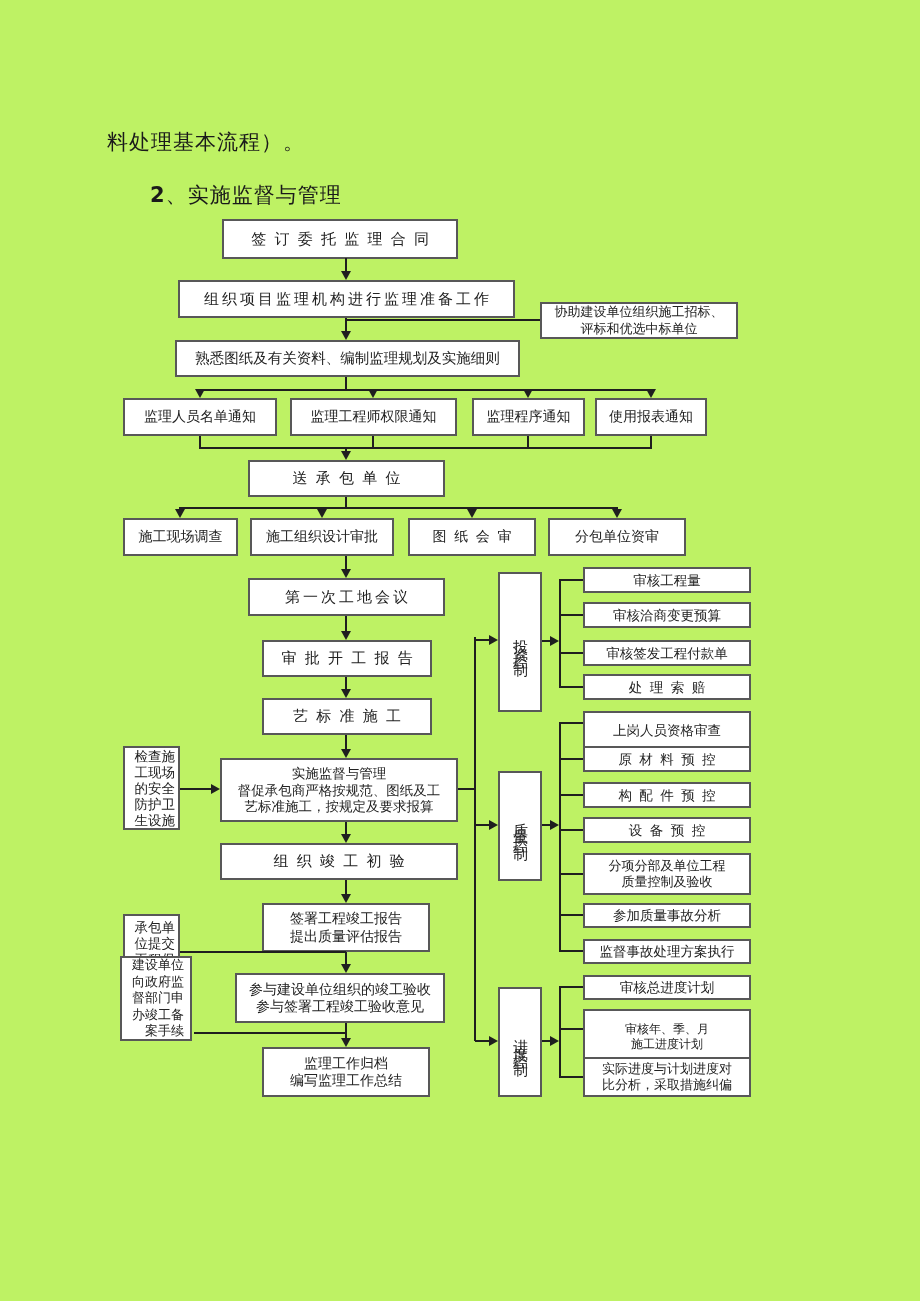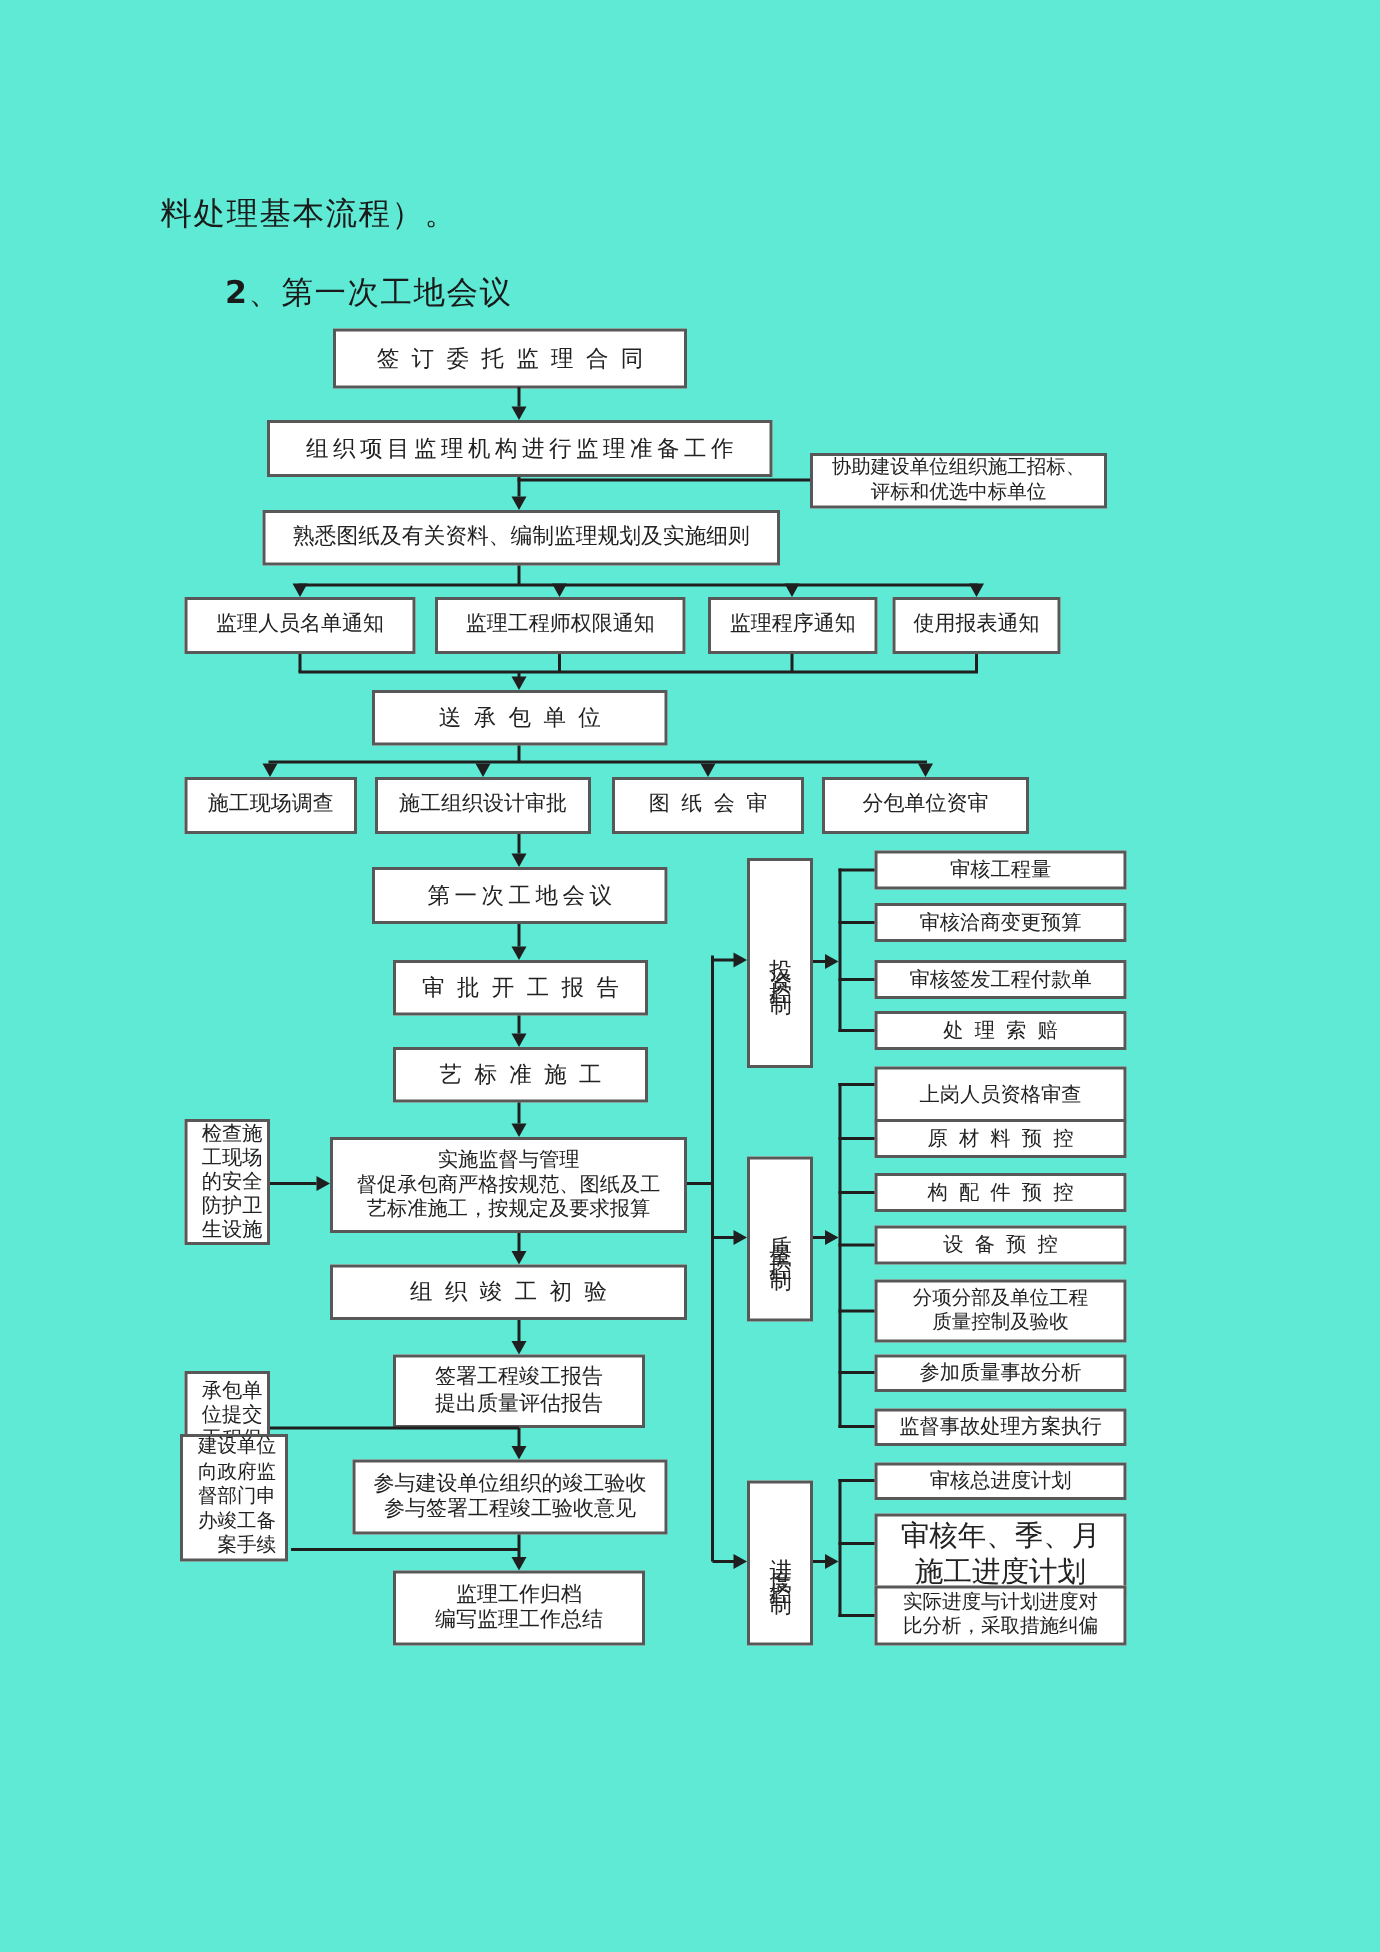--- a/index.html
+++ b/index.html
@@ -1,16 +1,16 @@
 <!DOCTYPE html>
 <html><head>
 <meta charset="utf-8">
 <style>
   html,body{margin:0;padding:0;background:#fff}
-  .page{position:relative;width:920px;height:1301px;background:#5eead4;overflow:hidden;
+  .page{position:relative;width:920px;height:1301px;background:#bef264;overflow:hidden;
         font-family:"DejaVu Serif","Liberation Serif",serif;color:#1a1a1a}
   .intro{position:absolute;left:107px;top:128px;font-size:21px;letter-spacing:1px}
   .heading{position:absolute;left:150px;top:181px;font-size:21px;letter-spacing:1px}
   .heading .num{font-family:"DejaVu Sans","Liberation Sans",sans-serif;font-weight:bold}
   .box{position:absolute;box-sizing:border-box;border:2px solid #585858;background:#fff;
        display:flex;align-items:center;justify-content:center;text-align:center;
        font-size:14px;line-height:1.25;color:#222}
   .col{flex-direction:column}
   .sp{letter-spacing:0.55em;text-indent:0.55em}
   .sp2{letter-spacing:0.2em;text-indent:0.2em}
@@ -23,21 +23,21 @@
   .ar-r{position:absolute;width:0;height:0;border-top:5px solid transparent;
         border-bottom:5px solid transparent;border-left:9px solid #1f1f1f}
 </style>
 </head>
 <body>
 
 <div class="page">
 
   <div class="intro">料处理基本流程）。</div>
   <div class="heading">
-    <span class="num">2</span><span>、第一次工地会议</span>
+    <span class="num">2</span><span>、实施监督与管理</span>
   </div>
 
   <div class="box sp" style="left:222px;top:219px;width:236px;height:40px;font-size:15px">签订委托监理合同</div>
   <div class="box sp2" style="left:178px;top:280px;width:337px;height:38px;font-size:15px">组织项目监理机构进行监理准备工作</div>
   <div class="box col" style="left:540px;top:302px;width:198px;height:37px;font-size:13px">
     <span>协助建设单位组织施工招标、</span>
     <span>评标和优选中标单位</span>
   </div>
   <div class="box" style="left:175px;top:340px;width:345px;height:37px;font-size:14.5px">熟悉图纸及有关资料、编制监理规划及实施细则</div>
 
@@ -106,21 +106,21 @@
   <div class="box sp" style="left:583px;top:782px;width:168px;height:26px;font-size:13.5px">构配件预控</div>
   <div class="box sp" style="left:583px;top:817px;width:168px;height:26px;font-size:13.5px">设备预控</div>
   <div class="box col" style="left:583px;top:853px;width:168px;height:42px;font-size:13px">
     <span>分项分部及单位工程</span>
     <span>质量控制及验收</span>
   </div>
   <div class="box" style="left:583px;top:903px;width:168px;height:25px;font-size:13.5px">参加质量事故分析</div>
   <div class="box" style="left:583px;top:939px;width:168px;height:25px;font-size:13.5px">监督事故处理方案执行</div>
 
   <div class="box" style="left:583px;top:975px;width:168px;height:25px;font-size:13.5px">审核总进度计划</div>
-  <div class="box col" style="left:583px;top:1009px;width:168px;height:55px;font-size:19px">
+  <div class="box col" style="left:583px;top:1009px;width:168px;height:55px;font-size:12px">
     <span>审核年、季、月</span>
     <span>施工进度计划</span>
   </div>
   <div class="box col" style="left:583px;top:1057px;width:168px;height:40px;font-size:13px">
     <span>实际进度与计划进度对</span>
     <span>比分析，采取措施纠偏</span>
   </div>
 
   <div class="vl" style="left:345px;top:258px;height:13px"></div>
   <div class="ar-d" style="left:341px;top:271px"></div>

